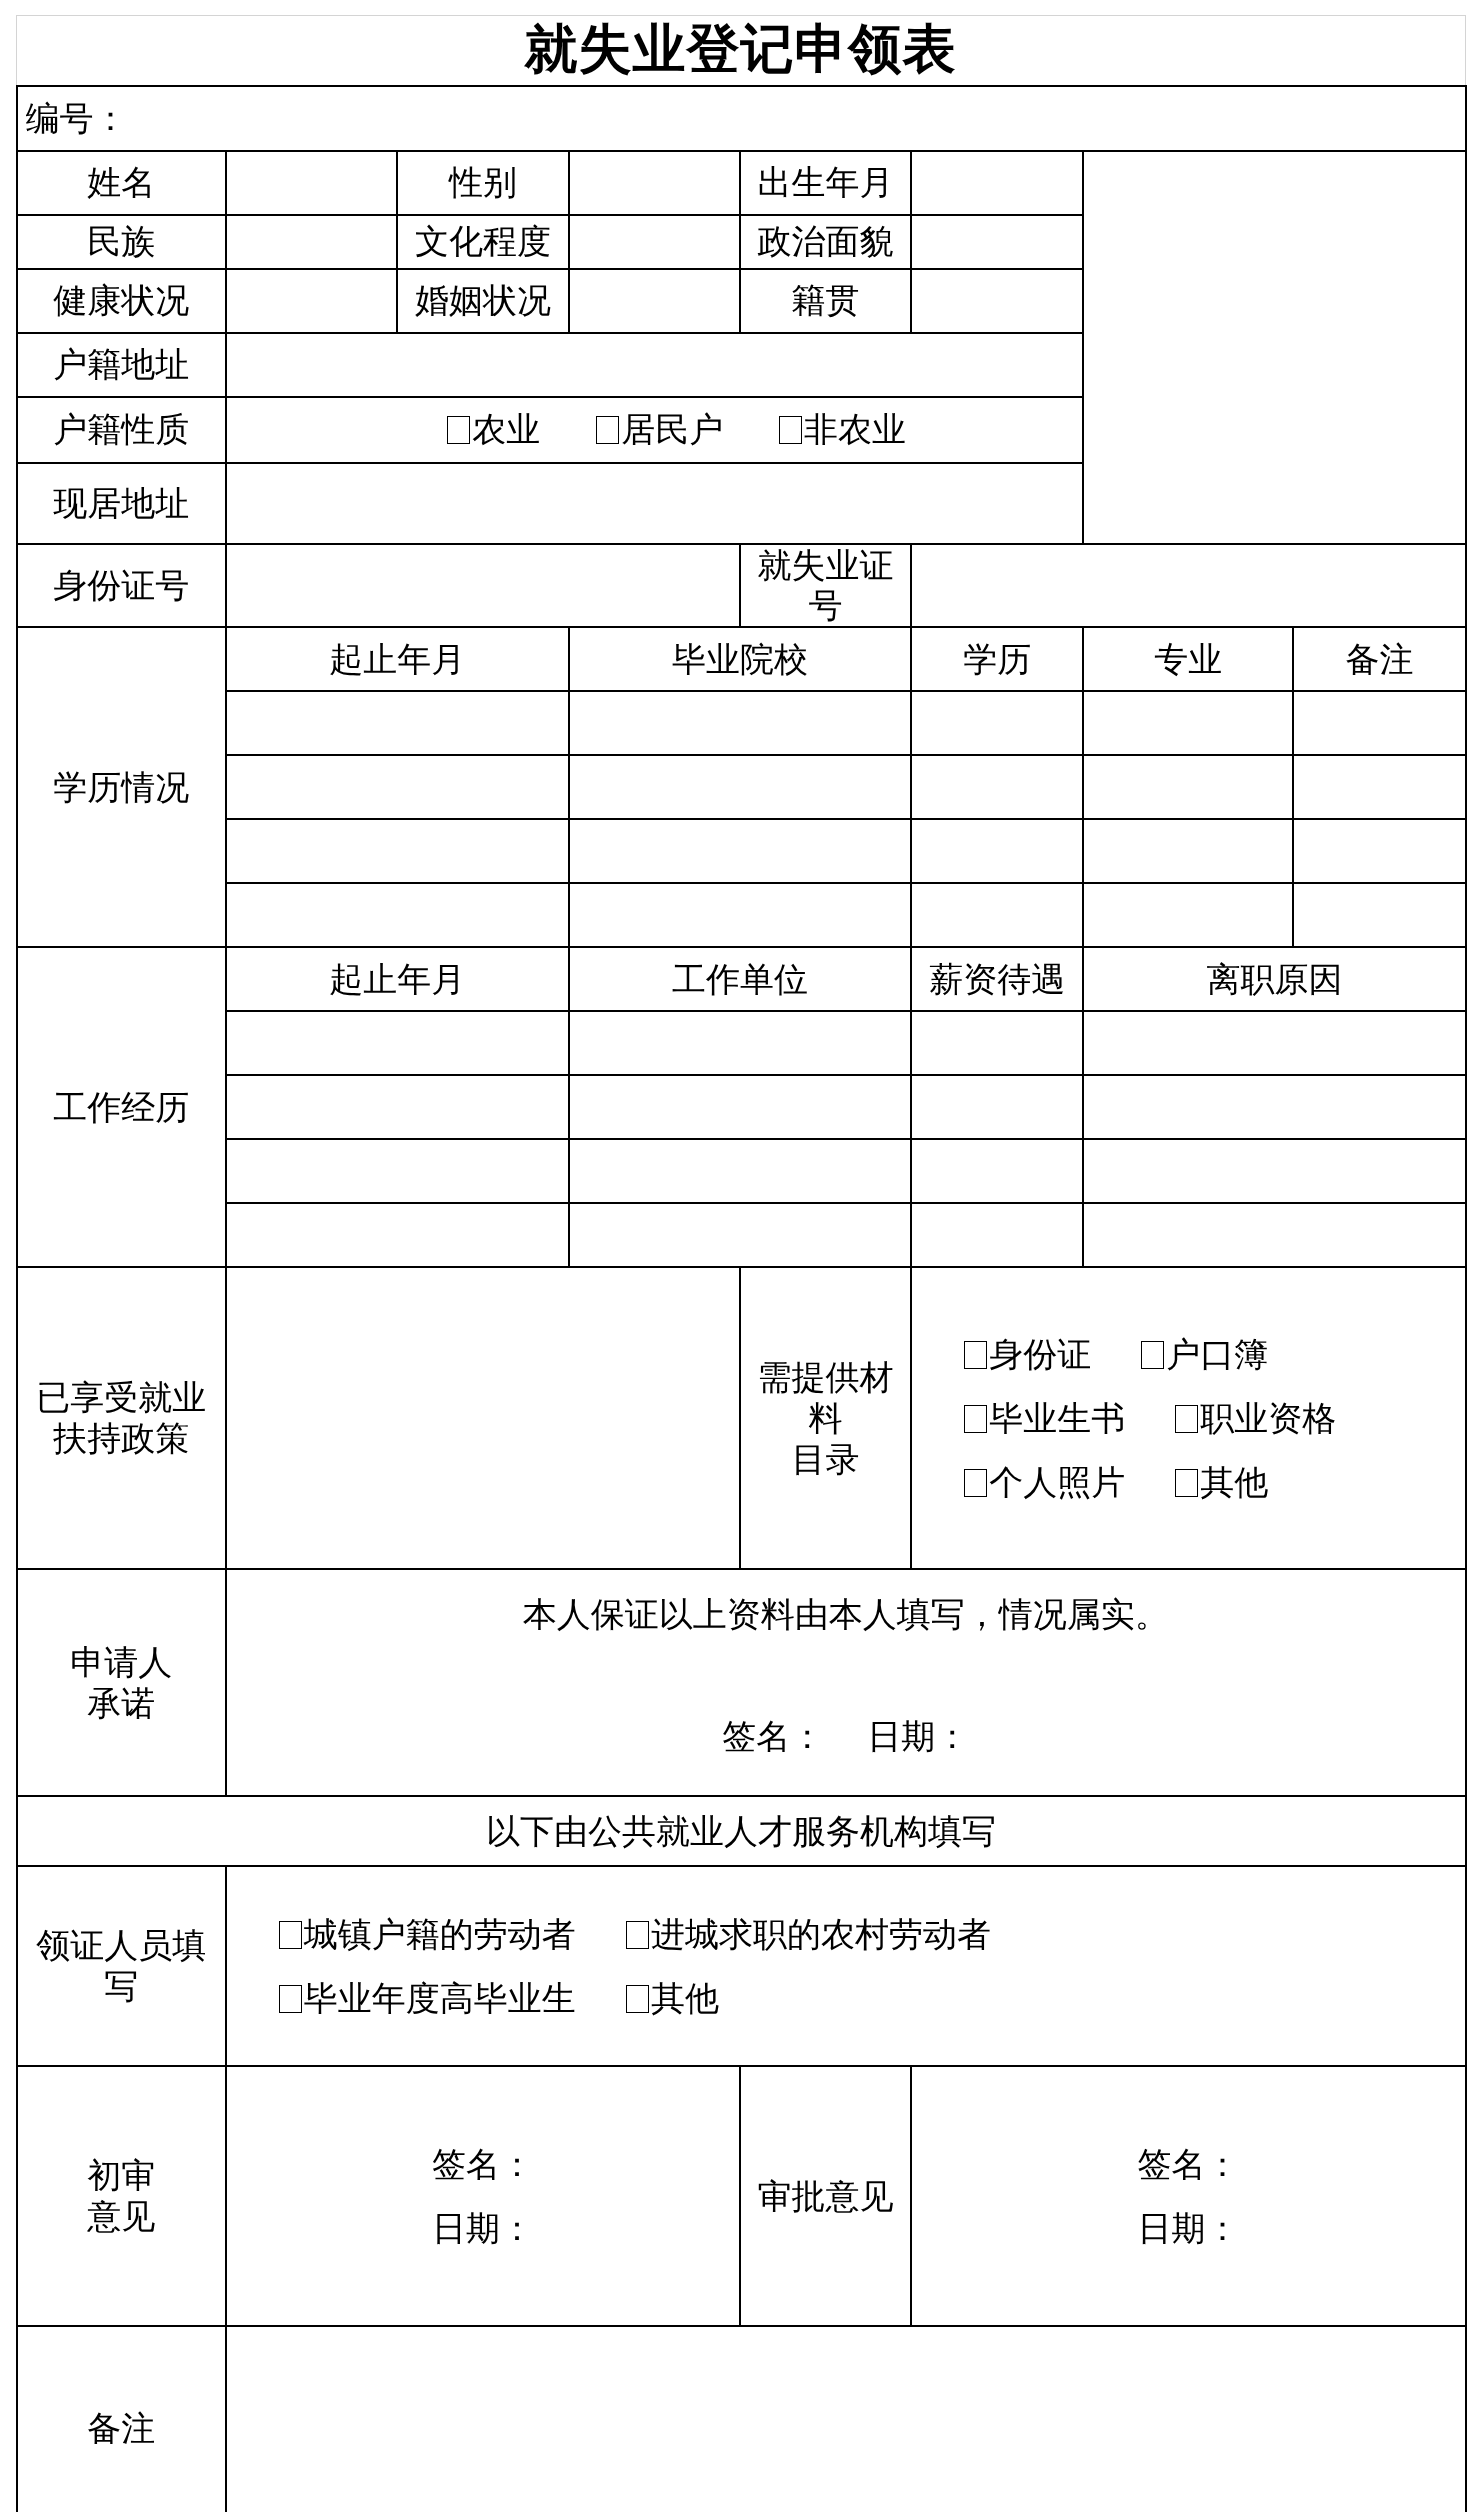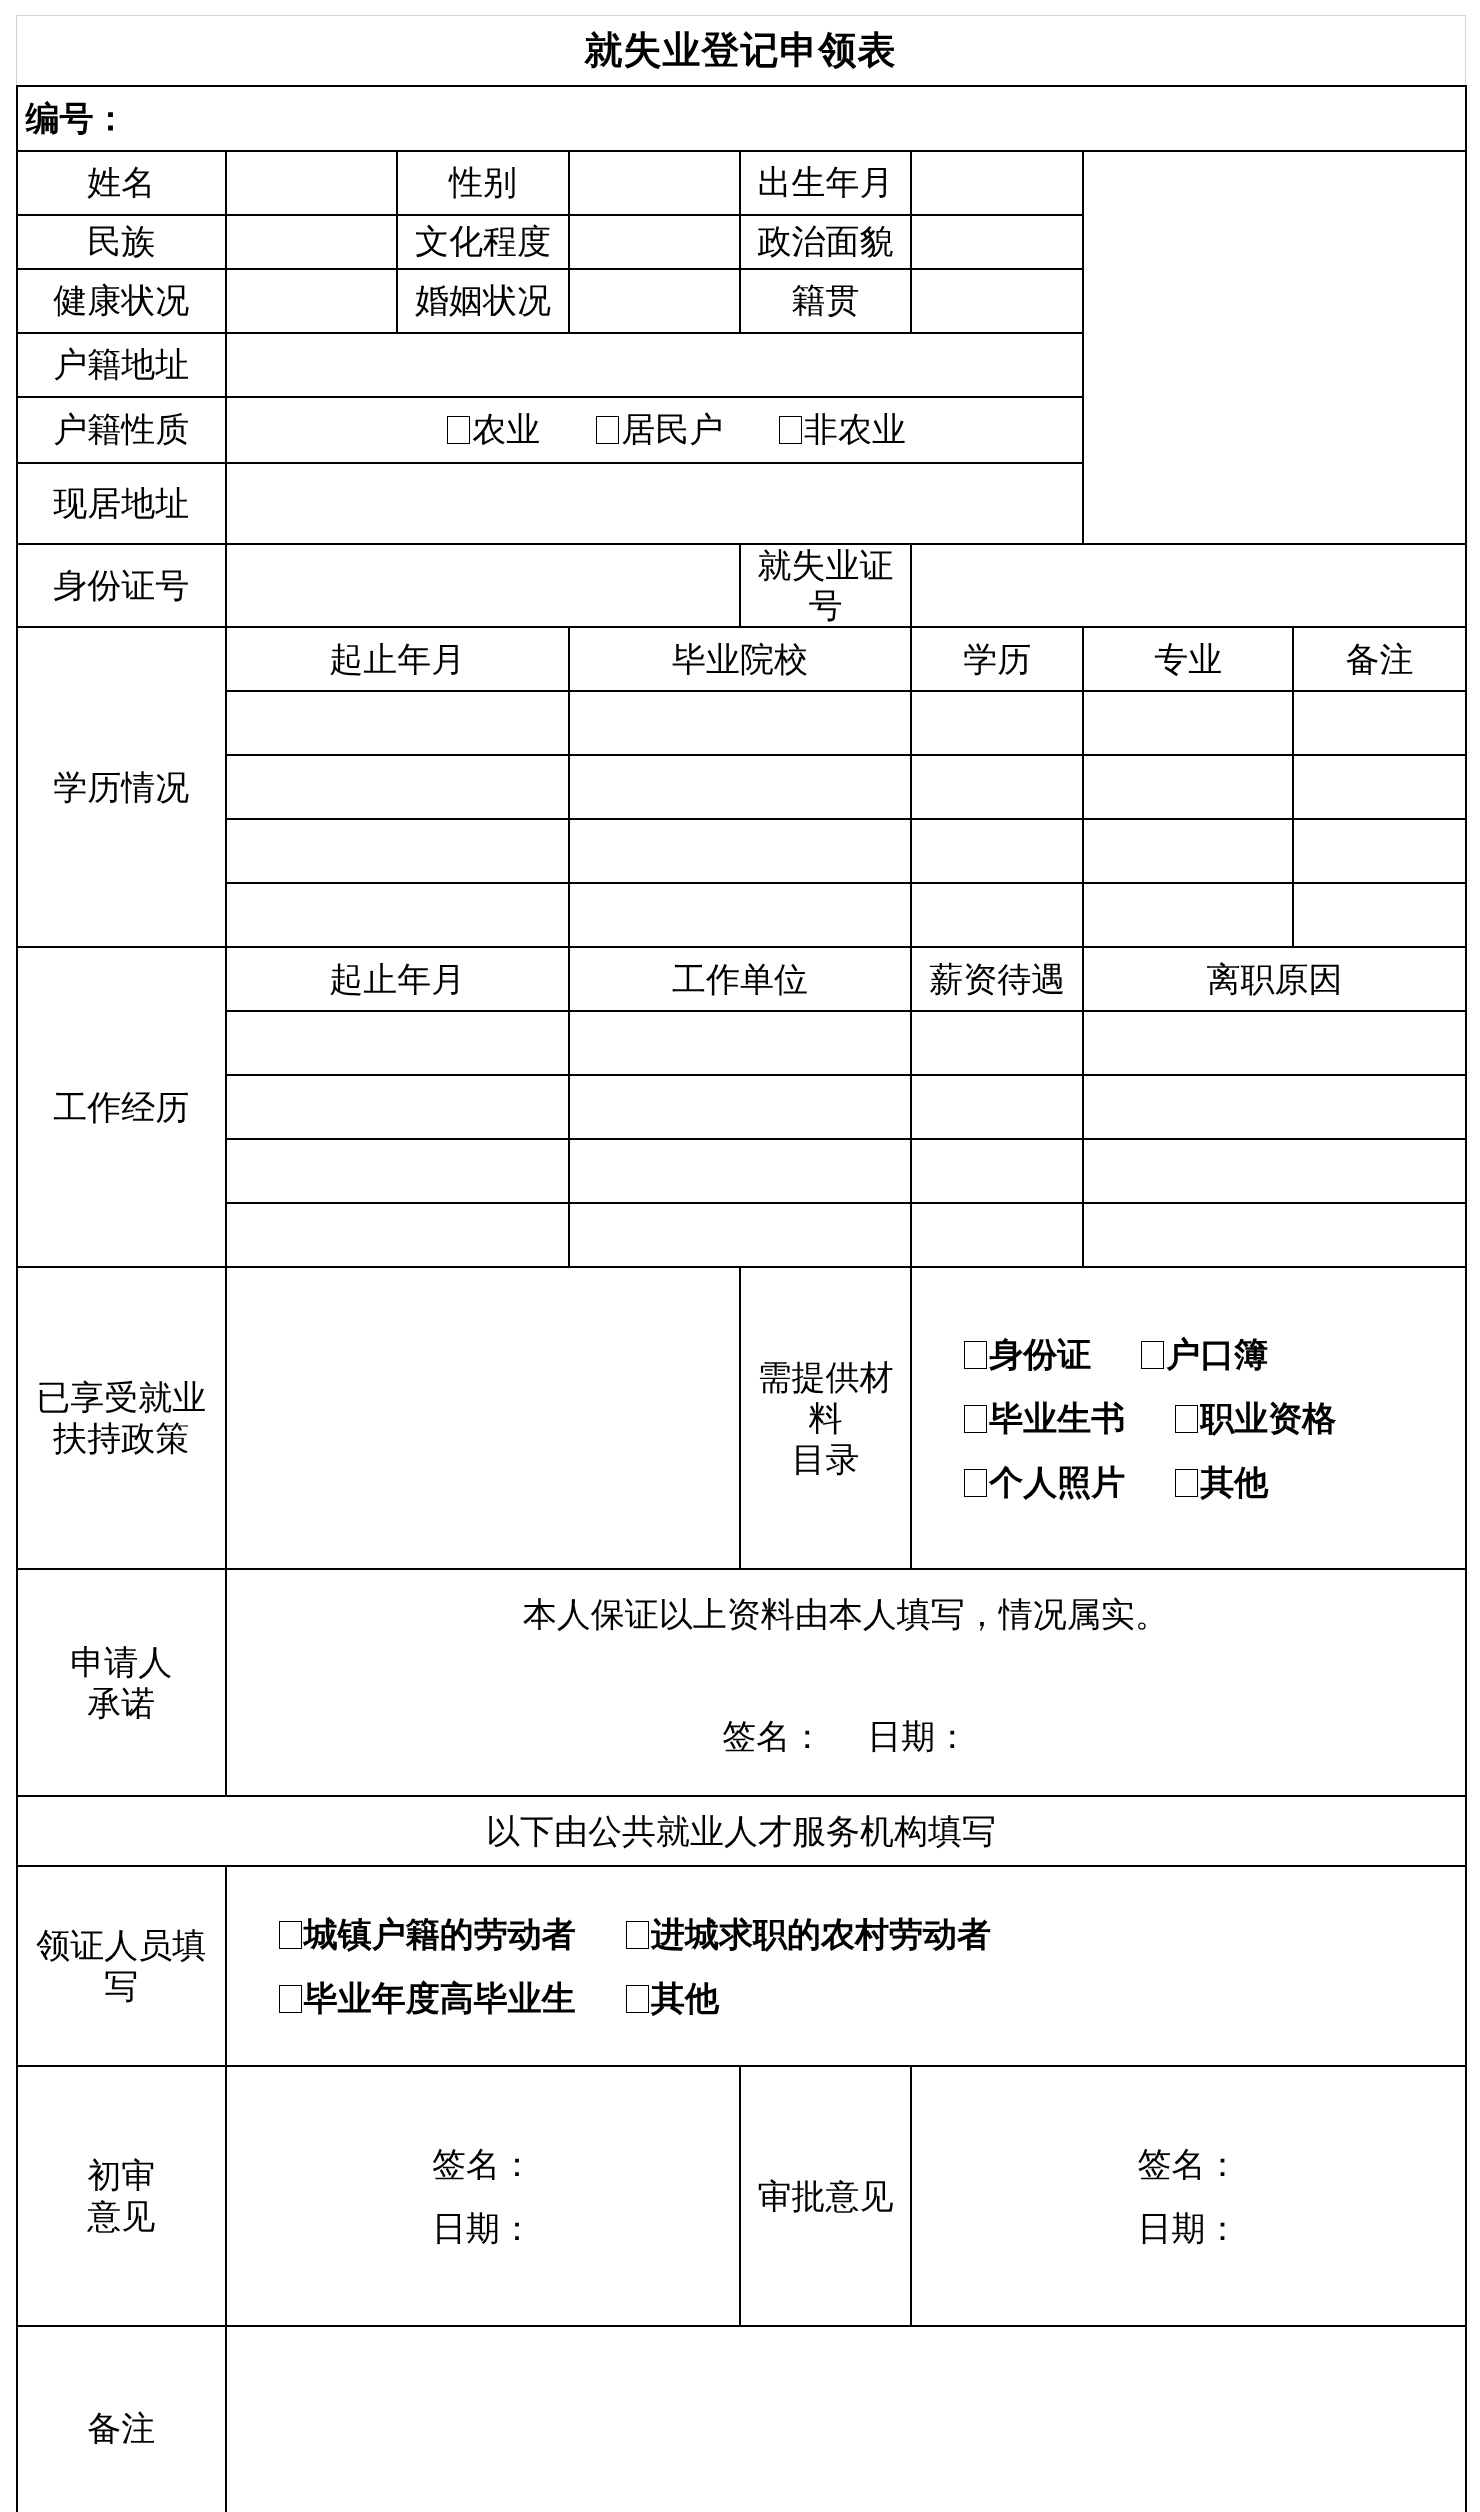--- a/index.html
+++ b/index.html
@@ -2,25 +2,25 @@
 <html><head>
 <meta charset="utf-8">
 <style>
   html, body { margin: 0; padding: 0; background: #ffffff; }
   body { width: 1480px; height: 2512px; position: relative; overflow: hidden;
          font-family: "DejaVu Sans", "Liberation Sans", sans-serif; color: #000; }
   .form { position: absolute; left: 15.6px; top: 14.6px; width: 1451px; }
   .title-row { position: absolute; left: 0; top: 0; width: 1450px; height: 70px;
                border-top: 1.9px solid #d4d4d4; border-left: 1.9px solid #d4d4d4; border-right: 1.9px solid #d4d4d4;
                box-sizing: border-box; display: flex; align-items: center; justify-content: center;
-               font-size: 38px; font-weight: bold; letter-spacing: 1px; }
+               font-size: 53px; font-weight: bold; letter-spacing: 1px; }
   table.grid { position: absolute; left: 0; top: 70px; border-collapse: collapse; table-layout: fixed; width: 1451px; }
   table.grid td { border: 2.9px solid #000; padding: 0; text-align: center; vertical-align: middle;
                   font-size: 34px; line-height: 1.2; overflow: hidden; }
-  .left { text-align: left !important; padding-left: 7.8px !important; font-weight: bold; }
+  .left { text-align: left !important; padding-left: 7.8px !important; }
   .twoline { line-height: 64px; }
   .chk { display: inline-block; width: 23.4px; height: 28px; border: 1px solid #000; vertical-align: -2.9px; margin-right: 1.9px; box-sizing: border-box; }
   .opt { white-space: nowrap; margin-right: 11.7px; margin-left: 44px; }
   .lines-66 div { height: 64px; line-height: 64px; }
   .pledge-top { height: 88px; line-height: 88px; }
   .pledge-sign { height: 97px; line-height: 78px; }
   .sig-block div { height: 64px; line-height: 64px; }
 </style>
 </head>
 <body>

